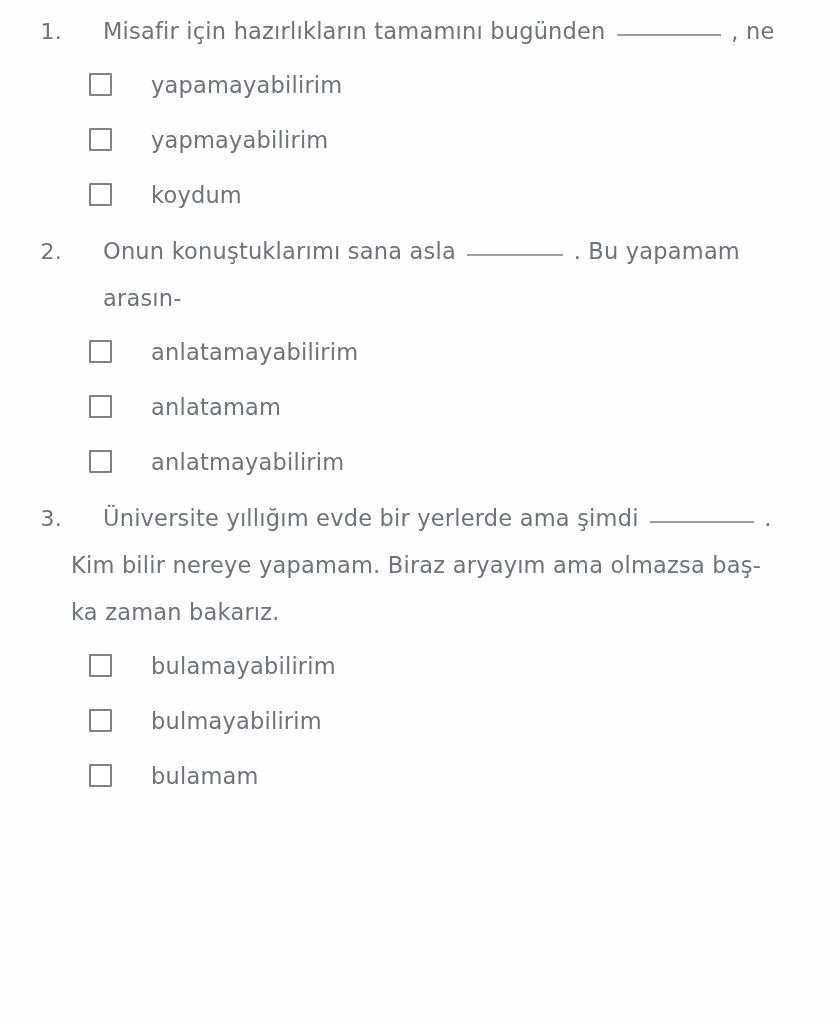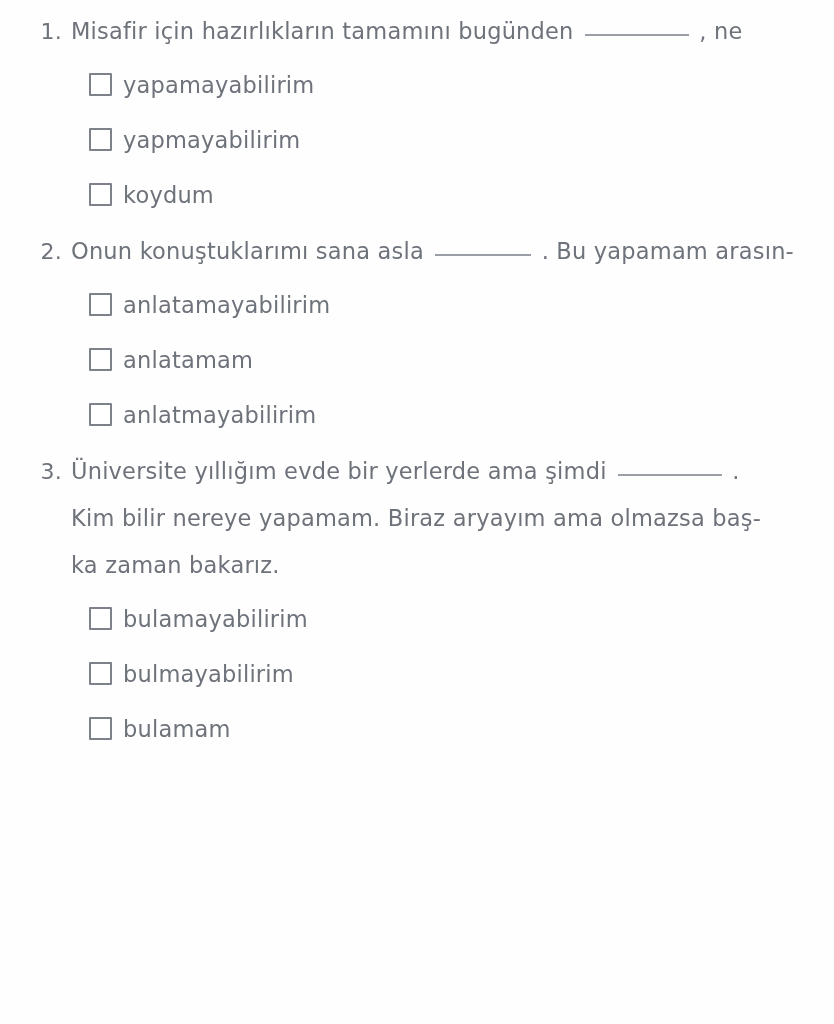--- a/index.html
+++ b/index.html
@@ -36,20 +36,21 @@
     flex: 0 0 auto;
     width: 36px;
     text-align: right;
     padding-right: 9px;
     font-size: 22px;
     color: #6e727a;
   }
   .q-text {
     flex: 1 1 auto;
     max-width: 760px;
+    margin-left: 32px;
   }
   .blank {
     display: inline-block;
     width: 104px;
     border-bottom: 2px solid #9a9ea6;
     margin: 0 3px 0 4px;
     vertical-align: 3px;
     height: 18px;
   }
   .blank.short {
@@ -59,20 +60,21 @@
     margin-top: 2px;
   }
   .option {
     display: flex;
     align-items: center;
     padding-left: 63px;
     height: 55px;
     font-size: 22.5px;
     color: #6e727a;
     letter-spacing: 0.2px;
+    gap: 28px;
   }
   .checkbox {
     flex: 0 0 auto;
     width: 19px;
     height: 19px;
     border: 2px solid #7d818a;
     margin-right: 11px;
     background: #ffffff;
     border-radius: 1px;
   }

